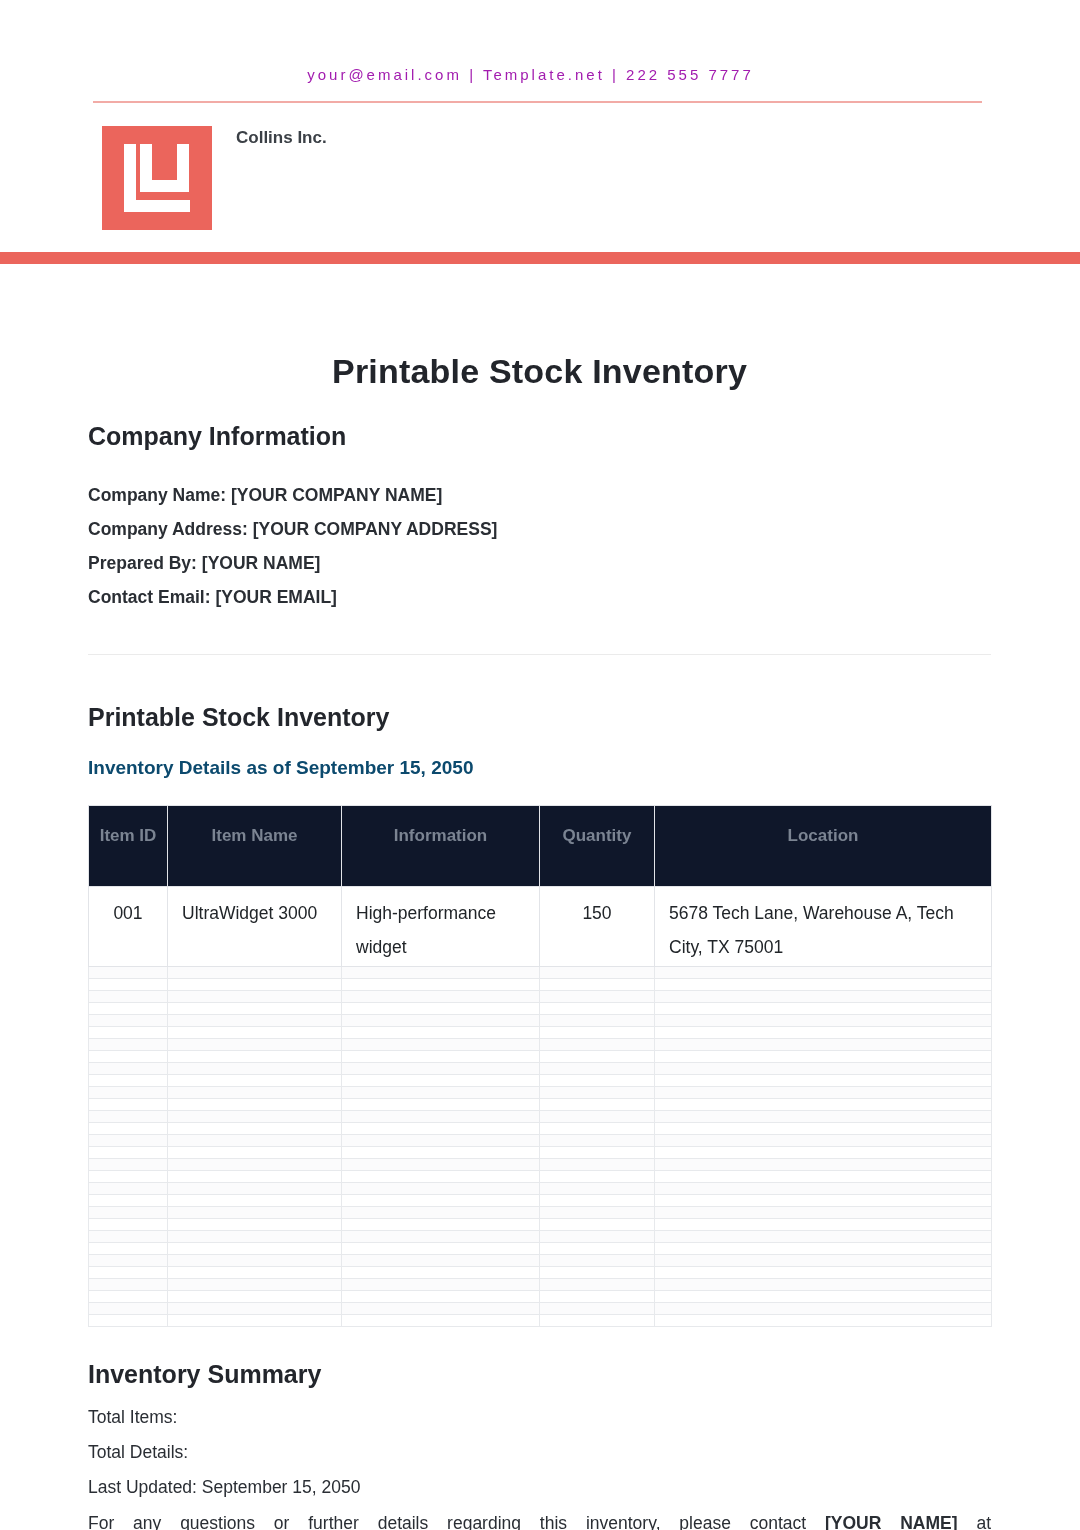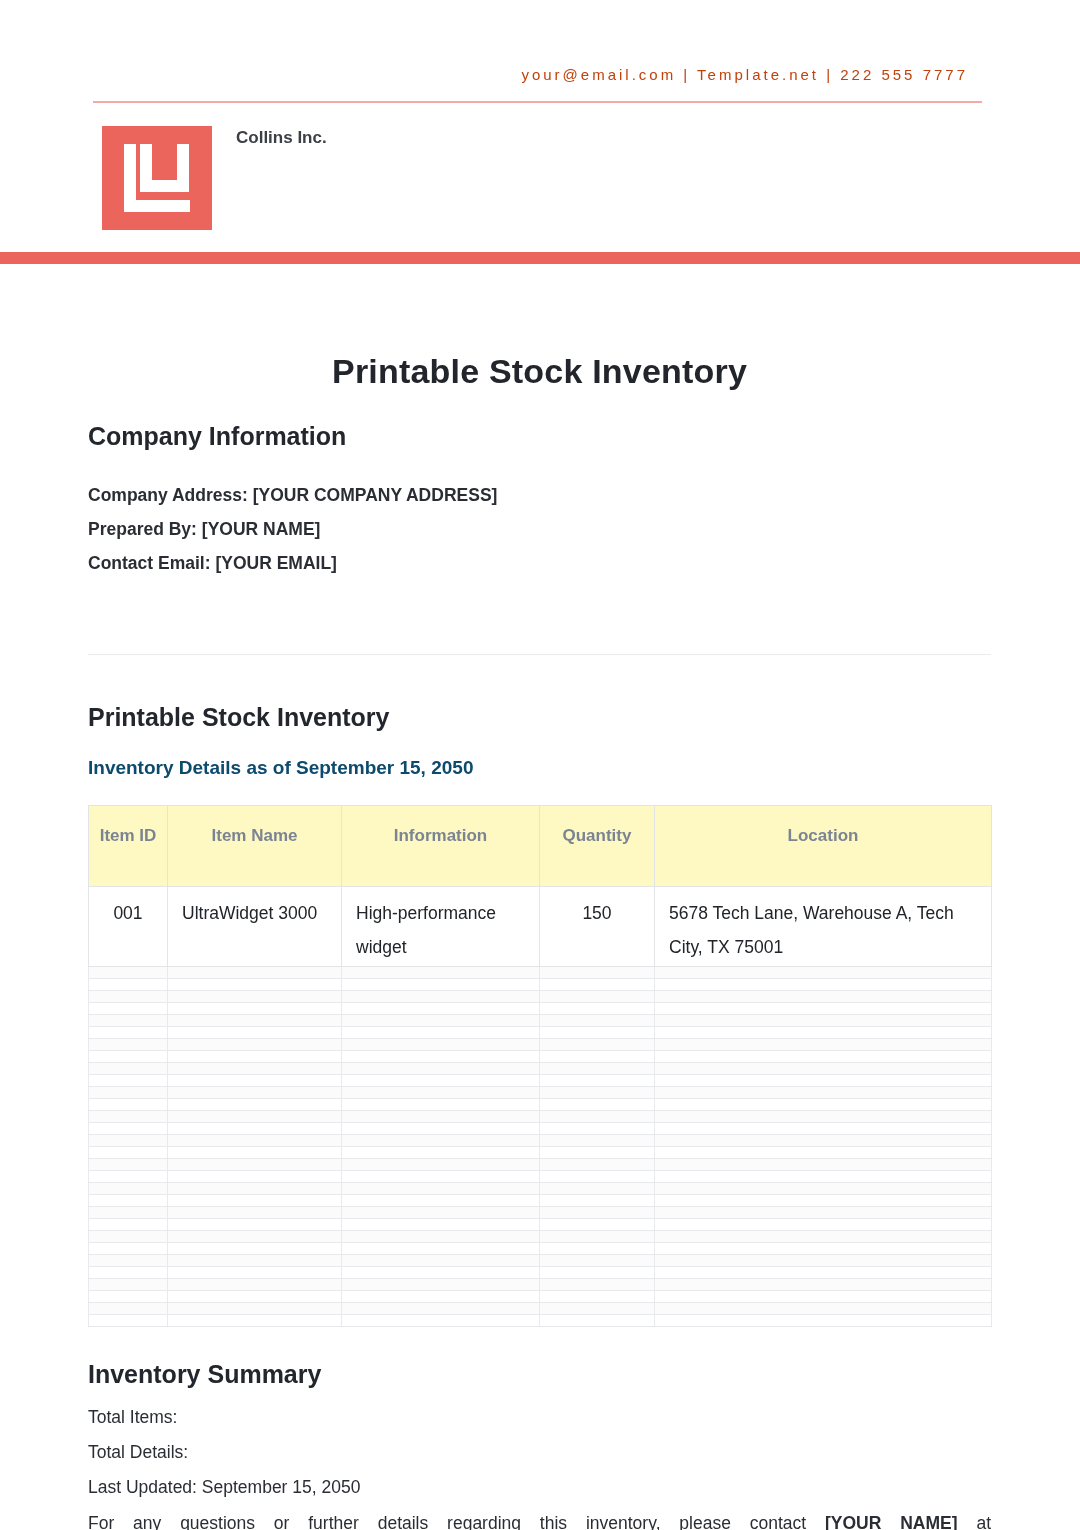--- a/index.html
+++ b/index.html
@@ -11,26 +11,26 @@
     background: #ffffff;
     overflow: hidden;
     font-family: "Liberation Sans", "DejaVu Sans", sans-serif;
     color: #25282e;
   }
 
   
   .contact-line {
     position: absolute;
     top: 66px; left: 93px; width: 889px;
-    text-align: right;
+    text-align: center;
     padding-right: 14px;
     font-size: 15px;
     font-weight: 500;
     letter-spacing: 3px;
-    color: #c2410c;
+    color: #a21caf;
     white-space: nowrap;
   }
   .header-rule {
     position: absolute;
     top: 101px; left: 93px; width: 889px; height: 2px;
     background: #f2aba6;
   }
   .logo {
     position: absolute;
     top: 126px; left: 102px;
@@ -100,21 +100,21 @@
     position: absolute;
     top: 805px; left: 88px;
     width: 903px;
     border-collapse: collapse;
     table-layout: fixed;
   }
   .inv-table th, .inv-table td {
     border: 1px solid #e2e4e8;
   }
   .inv-table thead th {
-    background: #fef9c3;
+    background: #0f172a;
     color: #7b8492;
     font-size: 17px;
     font-weight: 600;
     text-align: center;
     vertical-align: top;
     height: 81px;
     padding: 12px 10px 0 10px;
     line-height: 36px;
   }
   .inv-table td {
@@ -186,20 +186,21 @@
 
   <div class="brand-name">Collins Inc.</div>
 
   <div class="accent-band"></div>
 
   <h1 class="doc-title">Printable Stock Inventory</h1>
 
   <h2 class="section-heading company-info-heading">Company Information</h2>
 
   <ul class="company-fields">
+    <li><span class="lbl">Company Name:</span> <span class="val">[YOUR COMPANY NAME]</span></li>
     <li><span class="lbl">Company Address:</span> <span class="val">[YOUR COMPANY ADDRESS]</span></li>
     <li><span class="lbl">Prepared By:</span> <span class="val">[YOUR NAME]</span></li>
     <li><span class="lbl">Contact Email:</span> <span class="val">[YOUR EMAIL]</span></li>
   </ul>
 
   <div class="divider"></div>
 
   <h2 class="section-heading inventory-heading">Printable Stock Inventory</h2>
 
   <div class="inventory-subheading">Inventory Details as of September 15, 2050</div>

